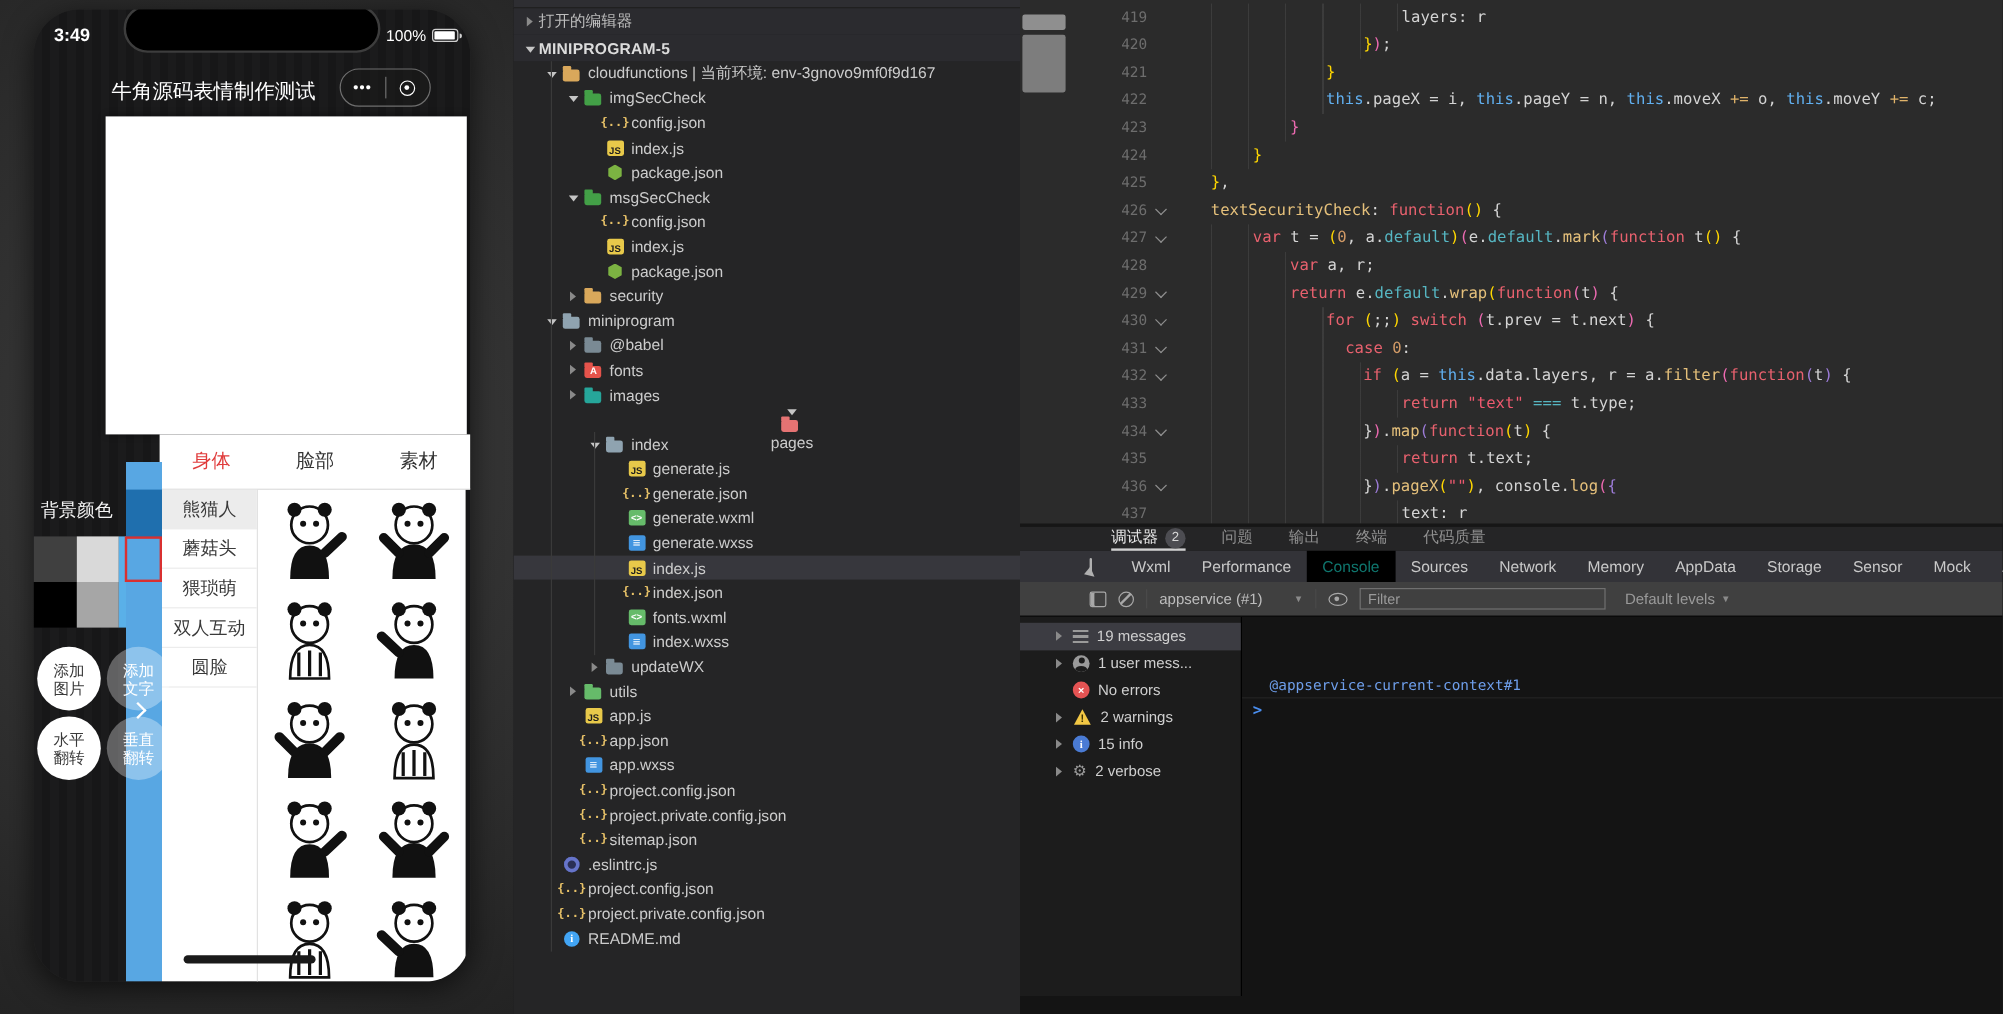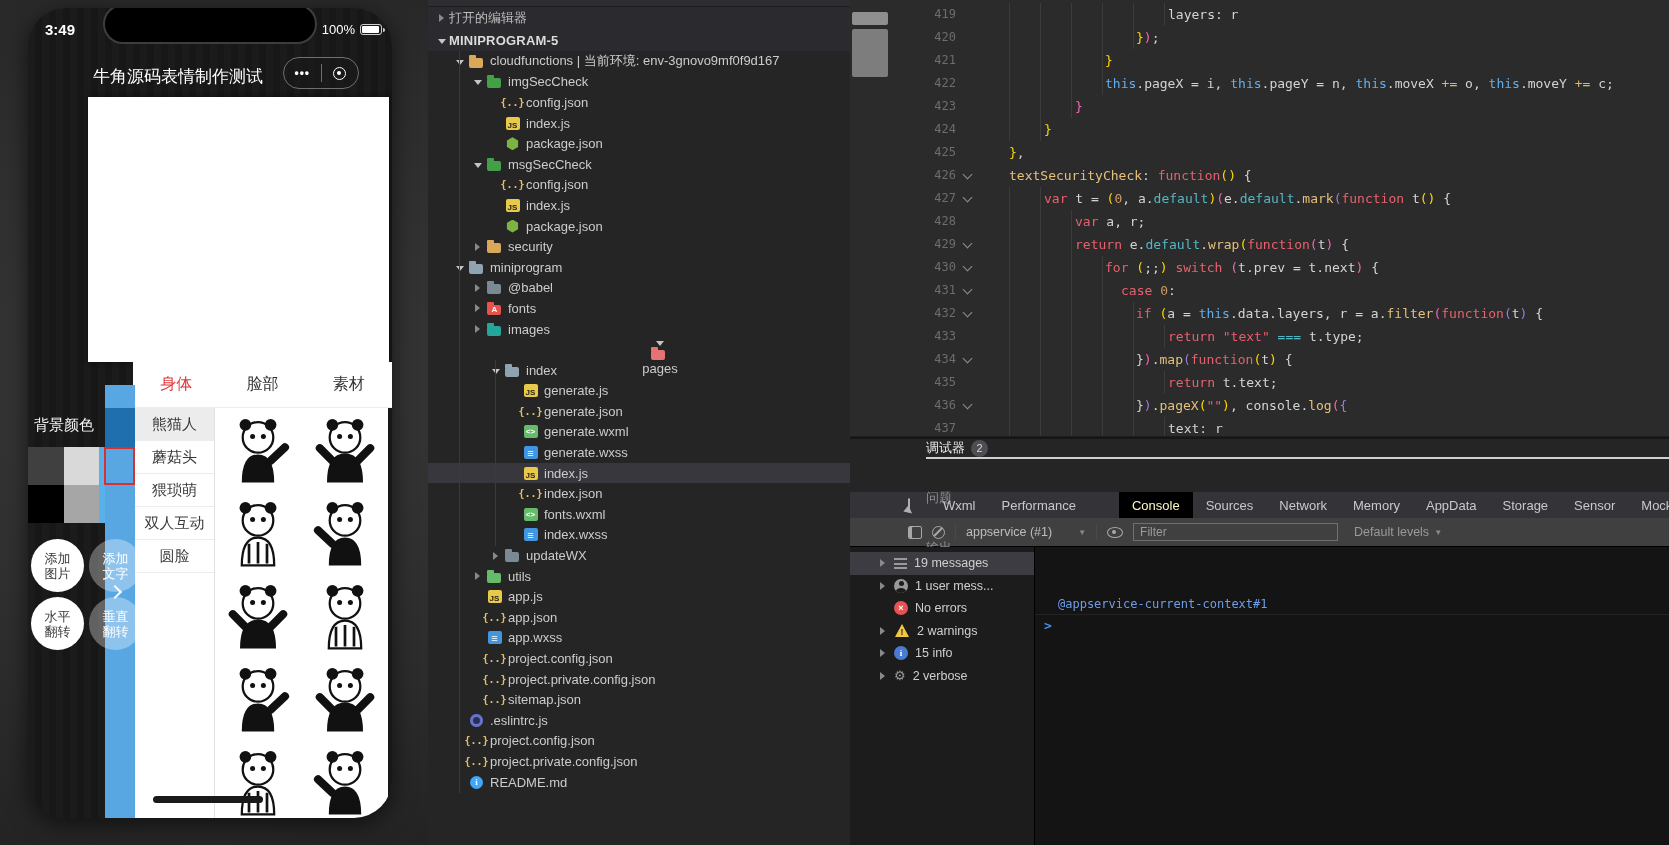--- a/index.html
+++ b/index.html
@@ -91,27 +91,27 @@
     background:repeating-linear-gradient(to right, rgba(255,255,255,.08) 0 1px, transparent 1px 31px); }
   .lnum { position:absolute; left:40px; width:66px; text-align:right; color:#6d6d6d; font-size:12px; line-height:23px; }
   .fold { position:absolute; left:114px; top:7px; width:7px; height:7px; border-right:1.6px solid #8f8f8f; border-bottom:1.6px solid #8f8f8f; transform:rotate(45deg); }
   .ctext { position:absolute; left:calc(159px + var(--ind)); line-height:23px; white-space:pre; }
   .tk-w{color:#d4d4d4} .tk-kw{color:#e8616e} .tk-fn{color:#e5c07b} .tk-num{color:#d19a66}
   .tk-cy{color:#56b6c2} .tk-th{color:#61afef} .tk-str{color:#ef596f} .tk-op{color:#e0b36a}
   .tk-b1{color:#ffd700} .tk-b2{color:#ec6ab1} .tk-b3{color:#9d7cd8}
 
   
   #debugger { position:absolute; left:850px; top:437px; width:819px; height:408px; background:#141414; border-top:2px solid #161616; }
-  #debug-tabs { height:53px; background:#252526; display:flex; align-items:stretch; padding-left:76px; gap:30px;flex-direction:column; }
+  #debug-tabs { height:20px; background:#252526; display:flex; align-items:stretch; padding-left:76px; gap:30px; }
   .dtab { display:flex; align-items:center; gap:6px; color:#8f8f8f; font-size:13px; border-bottom:2px solid transparent; }
   .dtab.active { color:#eaeaea; border-bottom-color:#d0d0d0; }
   .dbadge { width:17px; height:17px; border-radius:50%; background:#4d4d52; color:#d8d8d8; font-size:11px; display:flex; align-items:center; justify-content:center; }
   #devtools-tabs { height:26px; background:#333338; display:flex; align-items:center; padding-left:58px; font-size:13px; color:#c9c9c9; }
   .vtab { padding:0 13px; height:26px; display:flex; align-items:center; }
-  .vtab.active { background:#000; color:#fef9c3;margin-left:30px; }
+  .vtab.active { background:#000; color:#0f766e; }
   .inspect-icon { position:relative; width:14px; height:14px; border:1.5px solid #b0b0b0; border-radius:2px; margin-right:10px; }
   .inspect-icon::after { content:""; position:absolute; right:-4px; bottom:-4px; border-left:8px solid #b0b0b0; border-top:4px solid transparent; border-bottom:4px solid transparent; transform:rotate(40deg); }
   .vsep { width:1px; height:15px; background:#555; margin-right:10px; }
   #console-toolbar { height:29px; background:#404040; border-bottom:1px solid #000; display:flex; align-items:center; padding-left:58px; gap:10px; color:#a8a8a8; font-size:12.5px; }
   .panel-toggle-icon { width:14px; height:13px; border:1.4px solid #a8a8a8; border-radius:2px; box-shadow:inset 3px 0 0 #a8a8a8; }
   .clear-icon { position:relative; width:13px; height:13px; border:1.6px solid #a8a8a8; border-radius:50%; }
   .clear-icon::before { content:""; position:absolute; left:-1px; top:4.5px; width:12px; height:1.6px; background:#a8a8a8; transform:rotate(-45deg); }
   .tsep { width:1px; height:16px; background:#4a4a4a; }
   .ctx-dd { display:flex; align-items:center; gap:26px; color:#bdbdbd; }
   .dd-arrow { font-size:8px; color:#8a8a8a; }

